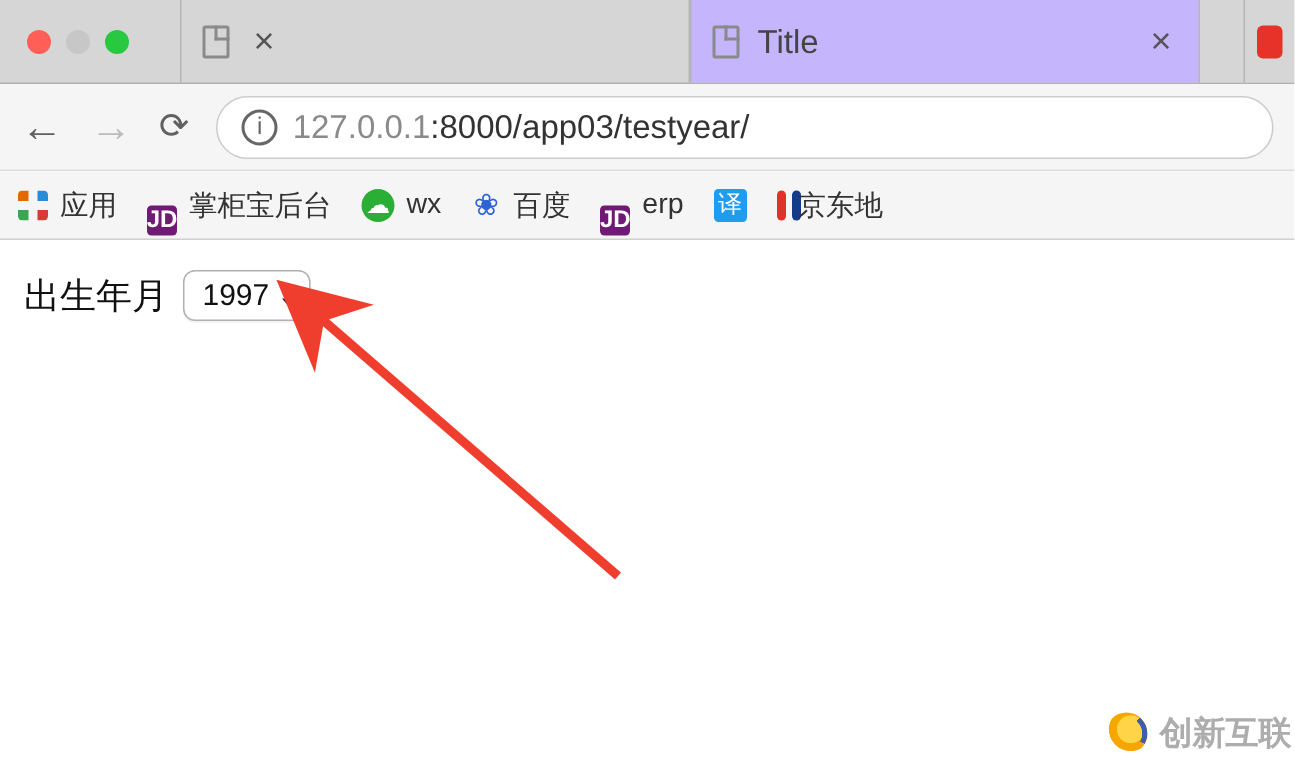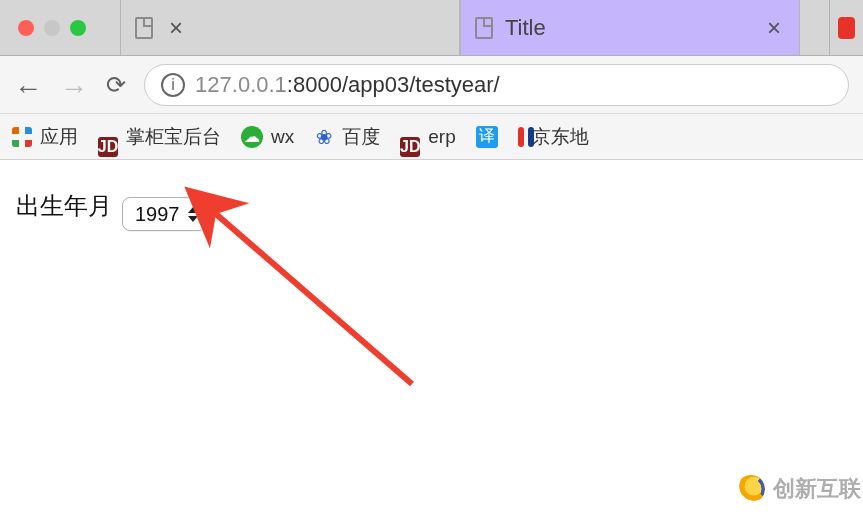--- a/index.html
+++ b/index.html
@@ -112,36 +112,35 @@
       width: 20px; height: 20px;
       background:
         linear-gradient(#e06a00,#e06a00) 0 0/7px 7px no-repeat,
         linear-gradient(#2a8bd8,#2a8bd8) 13px 0/7px 7px no-repeat,
         linear-gradient(#36a852,#36a852) 0 13px/7px 7px no-repeat,
         linear-gradient(#d83b33,#d83b33) 13px 13px/7px 7px no-repeat;
     }
     .file-glyph {
       width: 14px; height: 18px; border: 2px solid #8a8a8a; border-radius: 2px;
     }
-    .jd-glyph { background:#7f1d1d; color:#fff; font-weight:bold; padding:0 3px;margin-top:21px; }
+    .jd-glyph { background:#701a75; color:#fff; font-weight:bold; padding:0 3px;margin-top:21px; }
     .wx-glyph { background:#2aae36; color:#fff; border-radius:50%; width:22px; height:22px; }
     .baidu-glyph { color:#2d63d4; font-size:20px; }
     .yi-glyph { background:#1d9cf0; color:#fff; width:22px; height:22px; }
     .jd-addr-glyph { background:#e0322b; width:6px; height:20px; box-shadow:10px 0 0 #143a8a; }
 
     
     .content { padding: 20px 16px; font-size: 24px; color: #111; }
     .year-row { display: flex; align-items: center; gap: 10px; }
     .year-select {
       display: inline-flex; align-items: center; gap: 8px;
       height: 34px; padding: 0 8px 0 12px;
       border: 1px solid #b0b0b0; border-radius: 8px;
       font-size: 20px; background: #fff;
       box-shadow: 0 1px 1px rgba(0,0,0,.05);
-      margin-top: 17px;
     }
     .stepper { display:flex; flex-direction:column; line-height:0; }
     .stepper .tri {
       width:0;height:0;border-left:5px solid transparent;border-right:5px solid transparent;
     }
     .stepper .up { border-bottom:6px solid #222; margin-bottom:3px; }
     .stepper .dn { border-top:6px solid #222; }
 
     
     .arrow-svg { position: absolute; left: 0; top: 0; pointer-events: none; }

